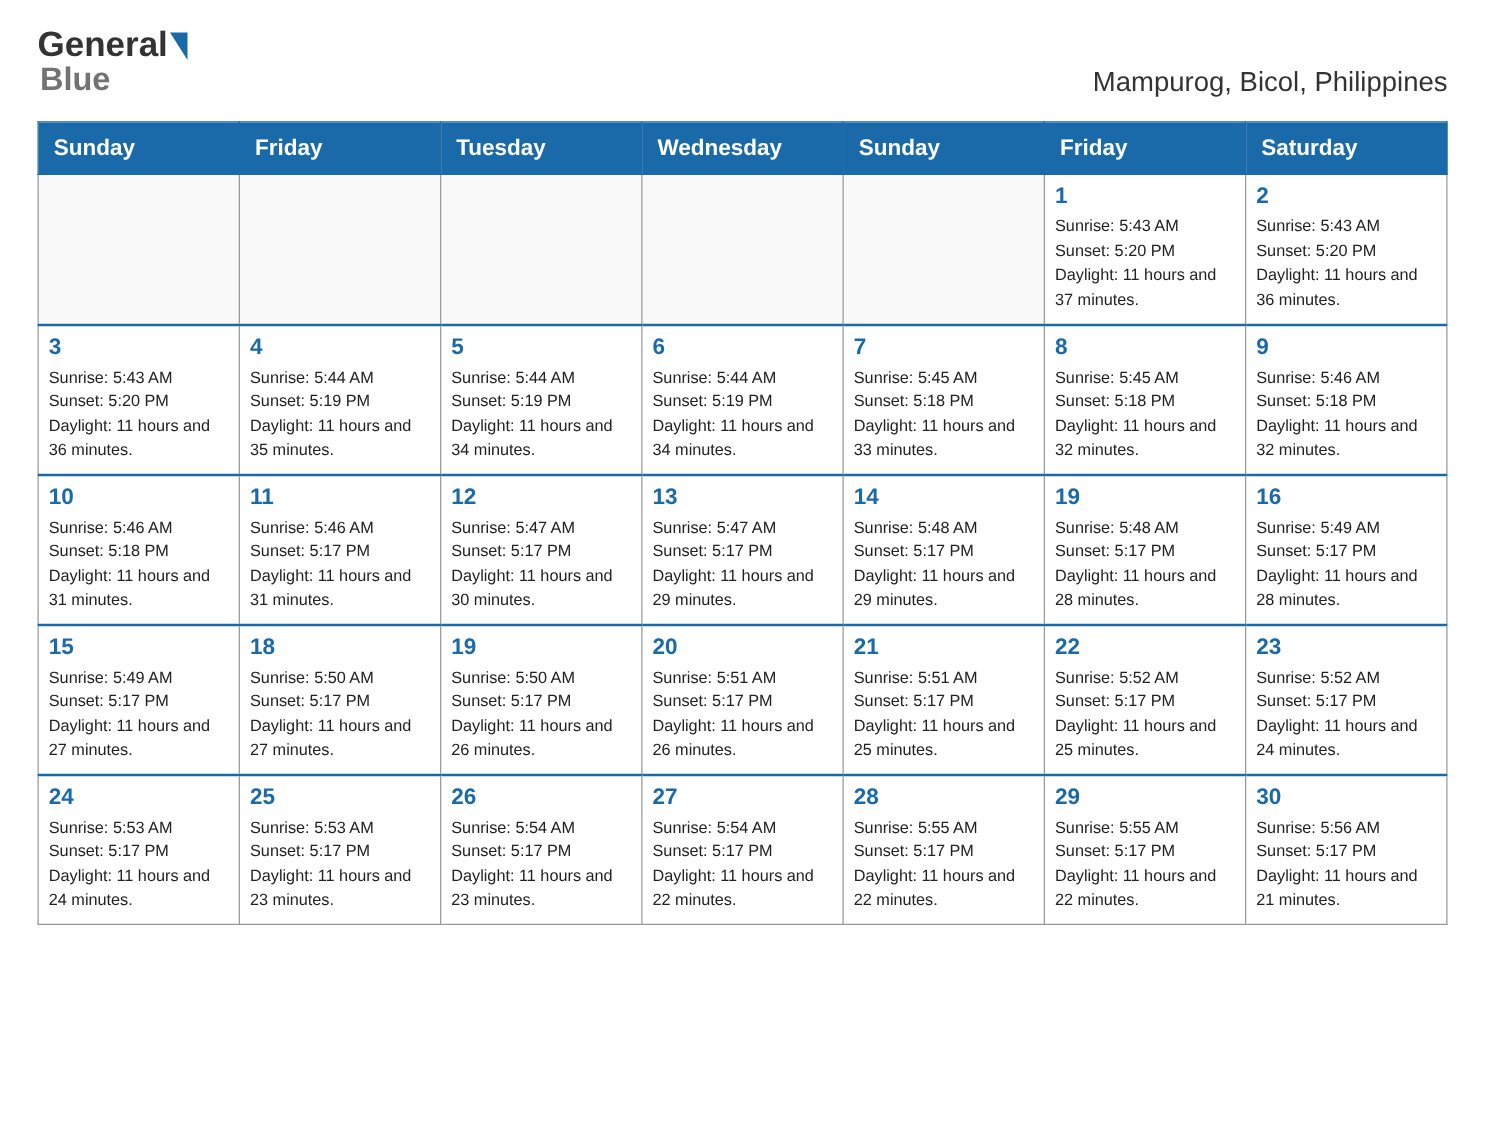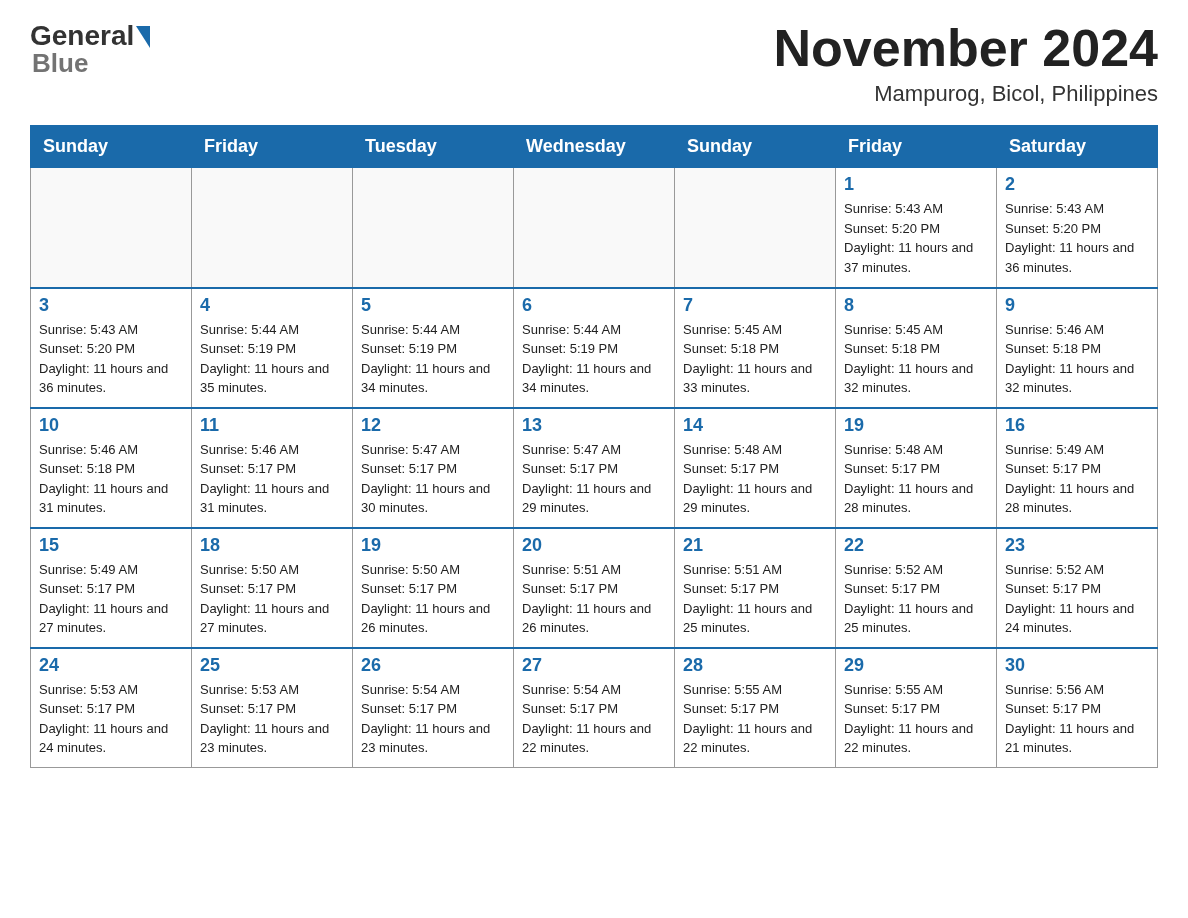--- a/index.html
+++ b/index.html
@@ -7,21 +7,21 @@
       font-family: Arial, sans-serif;
       background: #fff;
       color: #222;
       width: 1188px;
       min-height: 918px;
       padding: 20px 30px;
     }
     .header {
       display: flex;
       justify-content: space-between;
-      align-items: flex-start;
+      align-items: flex-end;
       margin-bottom: 18px;
     }
     .logo {
       display: flex;
       flex-direction: column;
       align-items: flex-start;
     }
     .logo-top {
       display: flex;
       align-items: center;
@@ -108,21 +108,20 @@
 
 <div class="header">
   <div class="logo">
     <div class="logo-top">
       <span>General</span>
       <div class="logo-blue-arrow"></div>
     </div>
     <div class="logo-bottom">Blue</div>
   </div>
   <div class="title-block">
-    <div class="month-title">November 2024</div>
     <div class="location-title">Mampurog, Bicol, Philippines</div>
   </div>
 </div>
 
 <table>
   <thead>
     <tr>
 
     <th>Sunday</th>
         <th>Friday</th>

